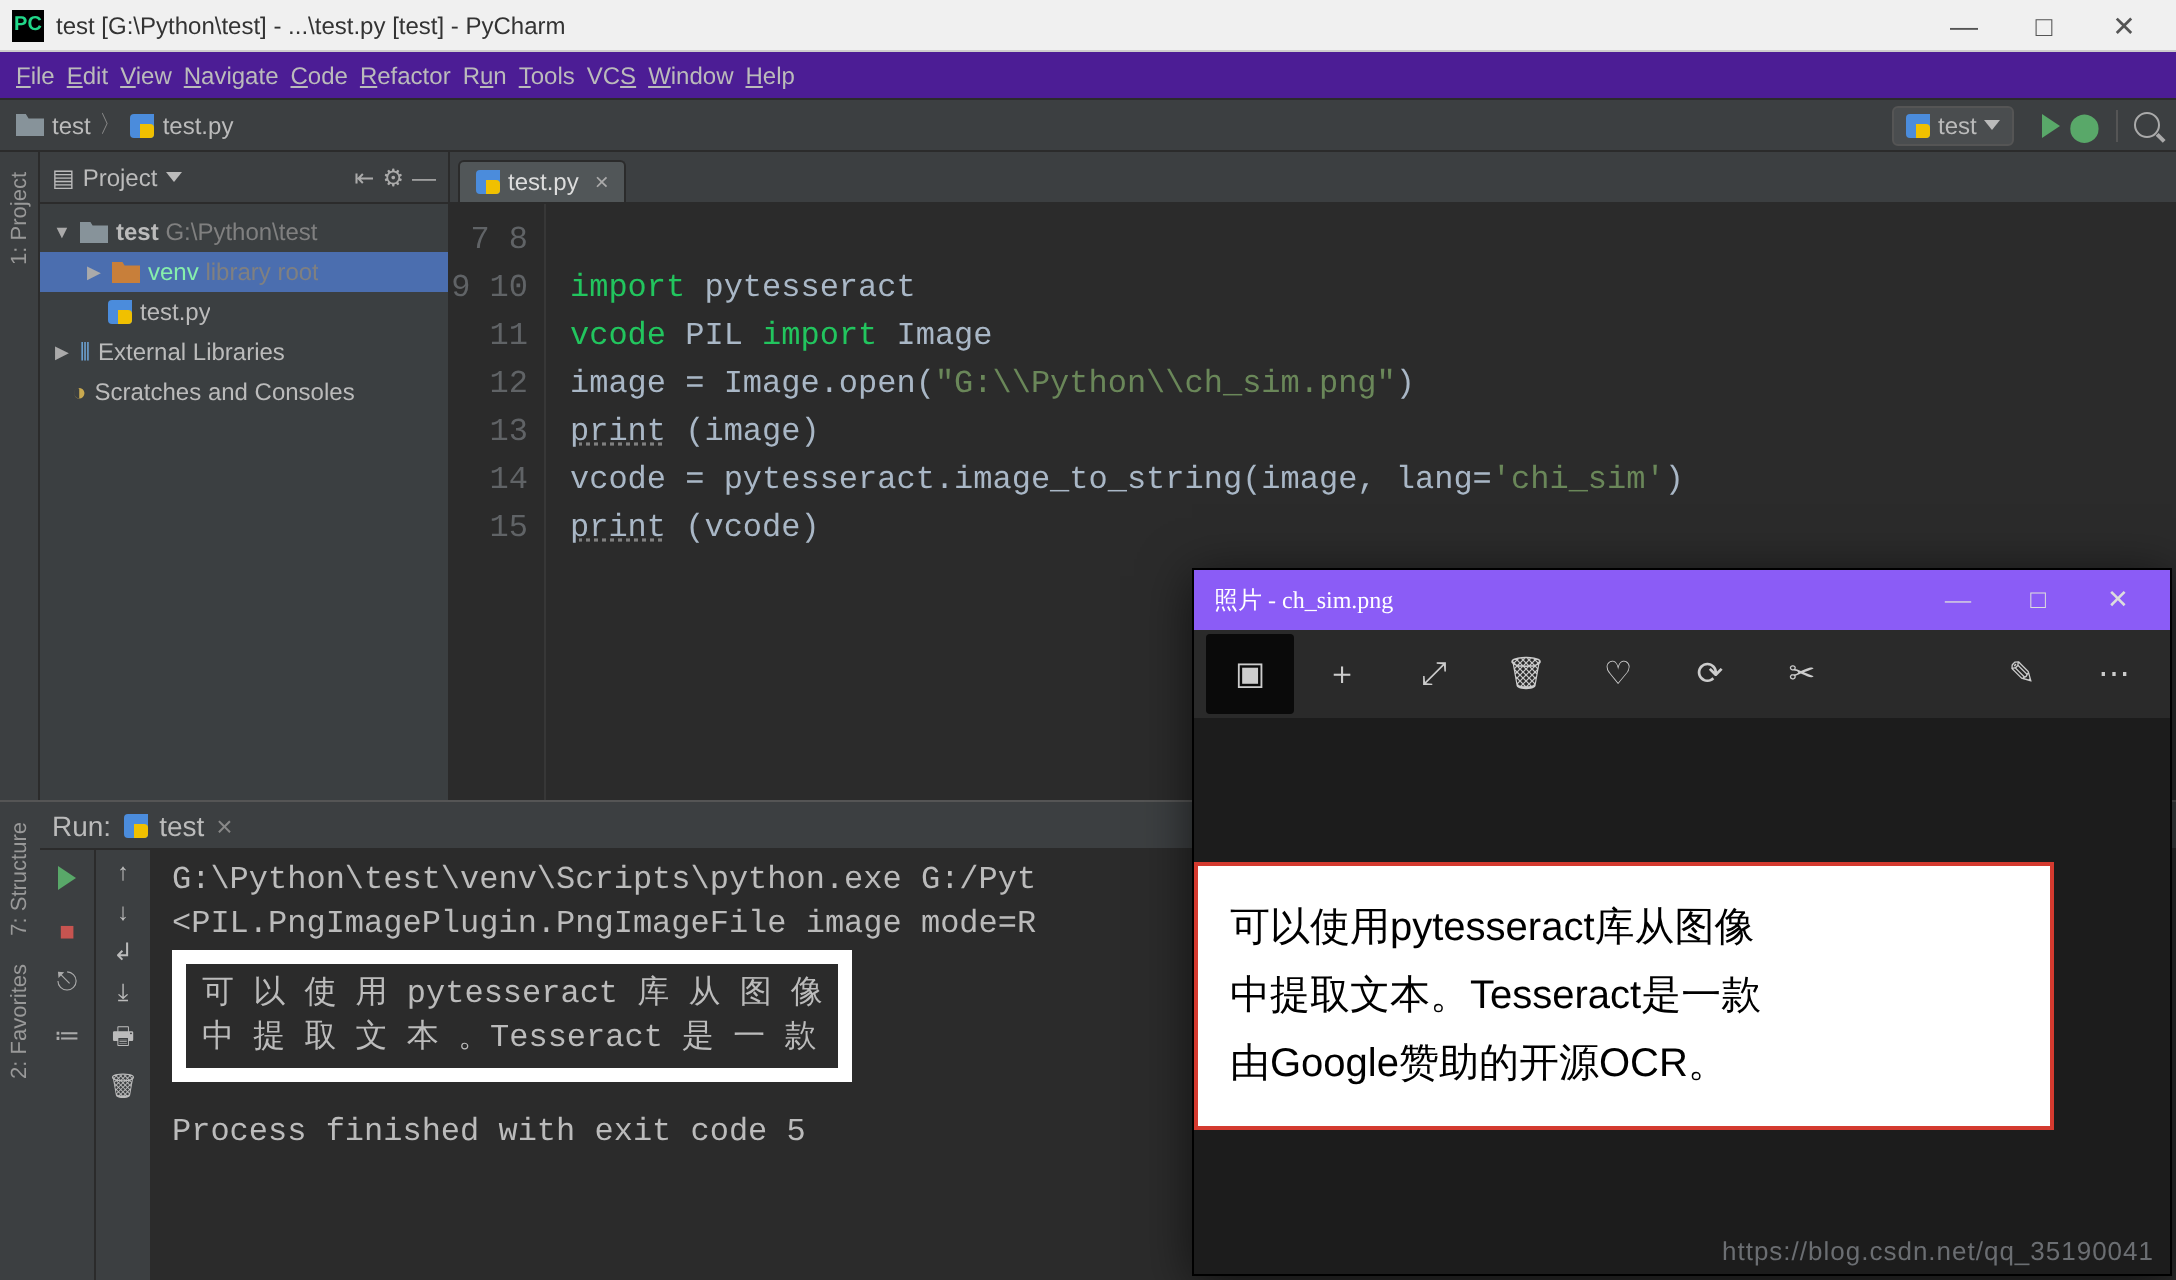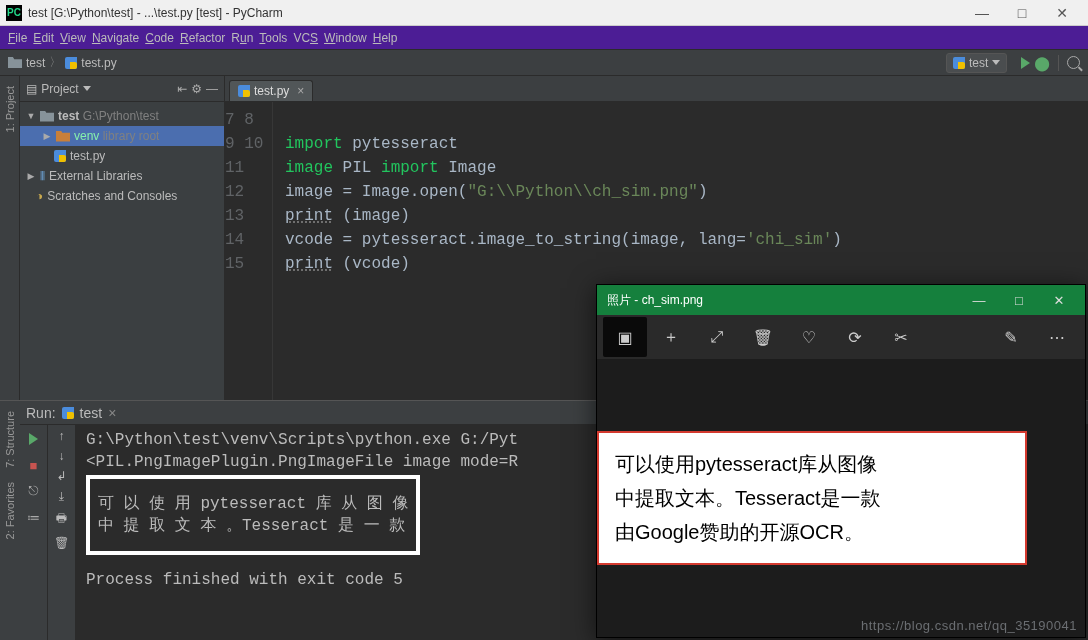--- a/index.html
+++ b/index.html
@@ -118,21 +118,21 @@
     background:#515658; border:1px solid #2b2b2b; border-bottom:none;
     padding:3px 8px; font-size:12px; color:#ddd; border-radius:3px 3px 0 0;
   }
   .tab .x { color:#aaa; margin-left:4px;}
   .editor {
     flex:1; display:flex; background:#2b2b2b; font-family:"Consolas","Courier New",monospace;
     font-size:16px; line-height:24px; overflow:hidden;
   }
   .gutter-num {
     width:48px; background:#2b2b2b; border-right:1px solid #373737;
-    padding:6px 8px 0 0; text-align:left; color:#606366;
+    padding:6px 8px 0 0; text-align:right; color:#606366;
   }
   .code { padding:6px 8px 0 12px; white-space:pre; color:#a9b7c6;}
   .kw { color:#22c55e; }
   .str { color:#6a8759; }
   .op { color:#a9b7c6;}
   .param{ color:#a9b7c6;}
   .pyunder{ text-decoration: underline dotted #808080; text-underline-offset:2px;}
   
   .runwin {
     position:absolute;
@@ -165,36 +165,37 @@
   .run-toolbar .tbtn { width:20px;height:20px; display:flex;align-items:center;justify-content:center; color:#aaa; font-size:13px;}
   .run-secondary {
     width:28px; background:#3c3f41; border-right:1px solid #2b2b2b;
     display:flex; flex-direction:column; align-items:center; padding-top:4px; gap:6px;
   }
   .console {
     flex:1; background:#2b2b2b; color:#bbb; font-family:"Consolas","Courier New",monospace;
     font-size:16px; line-height:22px; padding:4px 10px; position:relative;
   }
   .redbox {
-    border:4px solid #ffffff; padding:14px 8px; margin:2px 0 8px 0; display:inline-block;
+    border:7px solid #ffffff; padding:4px 8px; margin:2px 0 8px 0; display:inline-block;
   }
   
   .photos {
     position:absolute;
     left:596px; top:284px;
     width:490px; height:354px;
     background:#1c1c1c;
     box-shadow:0 4px 24px rgba(0,0,0,.6);
     border:1px solid #000;
     display:flex; flex-direction:column;
     color:#fff;
   }
   .photos-titlebar {
-    height:30px; background:#15803d; display:flex; align-items:center; padding:0 6px 0 10px;
+    height:30px; background:#8b5cf6; display:flex; align-items:center; padding:0 6px 0 10px;
     font-size:12px;
+    font-family:Liberation Serif, serif;
   }
   .photos-titlebar .grow{flex:1;}
   .photos-titlebar .wbtn { width:40px; text-align:center; font-size:13px; color:#ddd;}
   .photos-toolbar {
     height:44px; background:#2a2a2a; display:flex; align-items:center; gap:2px; padding:0 6px;
   }
   .photos-toolbar .pbtn {
     width:44px; height:40px; display:flex; align-items:center; justify-content:center;
     color:#ccc; font-size:16px; border-radius:2px;
   }
@@ -317,21 +318,21 @@
 8
 9
 10
 11
 12
 13
 14
 15</div>
       <div class="code">
 <span class="kw">import</span> pytesseract
-<span class="kw">image</span> PIL <span class="kw">import</span> Image
+<span class="kw">vcode</span> PIL <span class="kw">import</span> Image
 image <span class="op">=</span> Image.open(<span class="str">"G:\\Python\\ch_sim.png"</span>)
 <span class="pyunder">print</span> (image)
 vcode <span class="op">=</span> pytesseract.image_to_string(image<span class="op">,</span> <span class="param">lang</span><span class="op">=</span><span class="str">'chi_sim'</span>)
 <span class="pyunder">print</span> (vcode)
 
 </div>
     </div>
   </div>
 </div>
 

